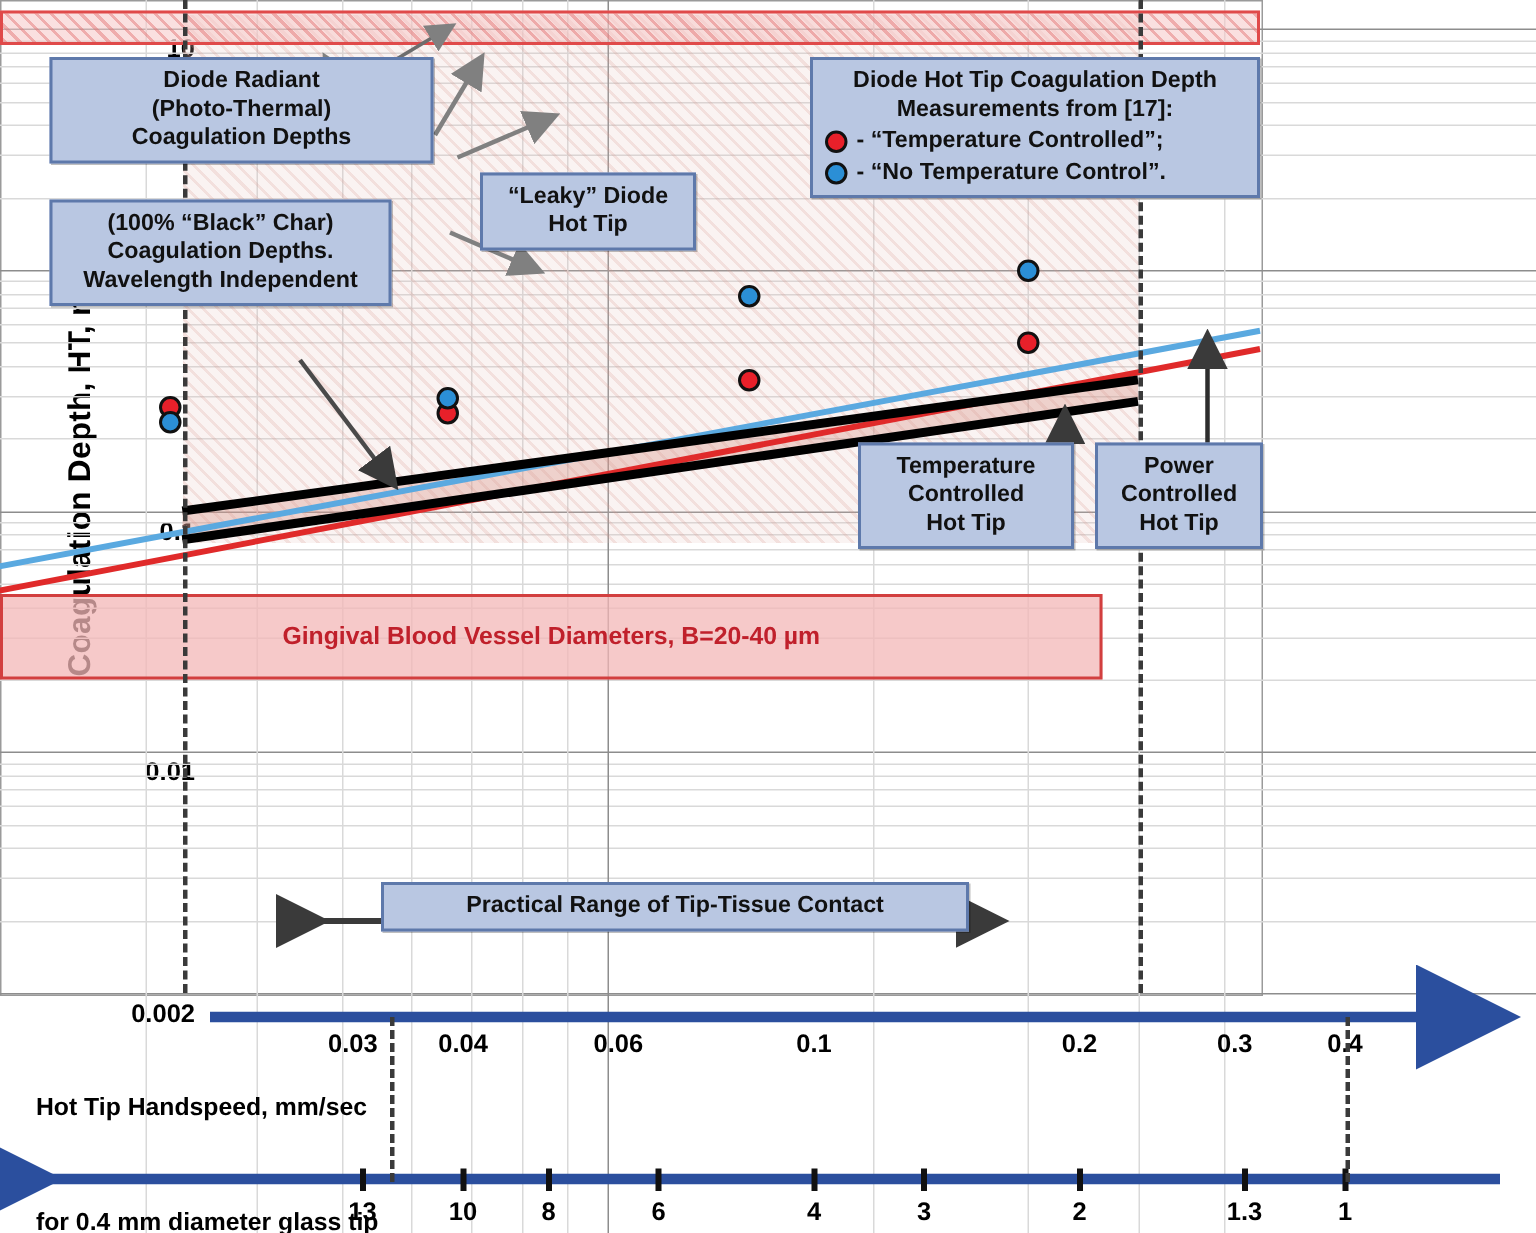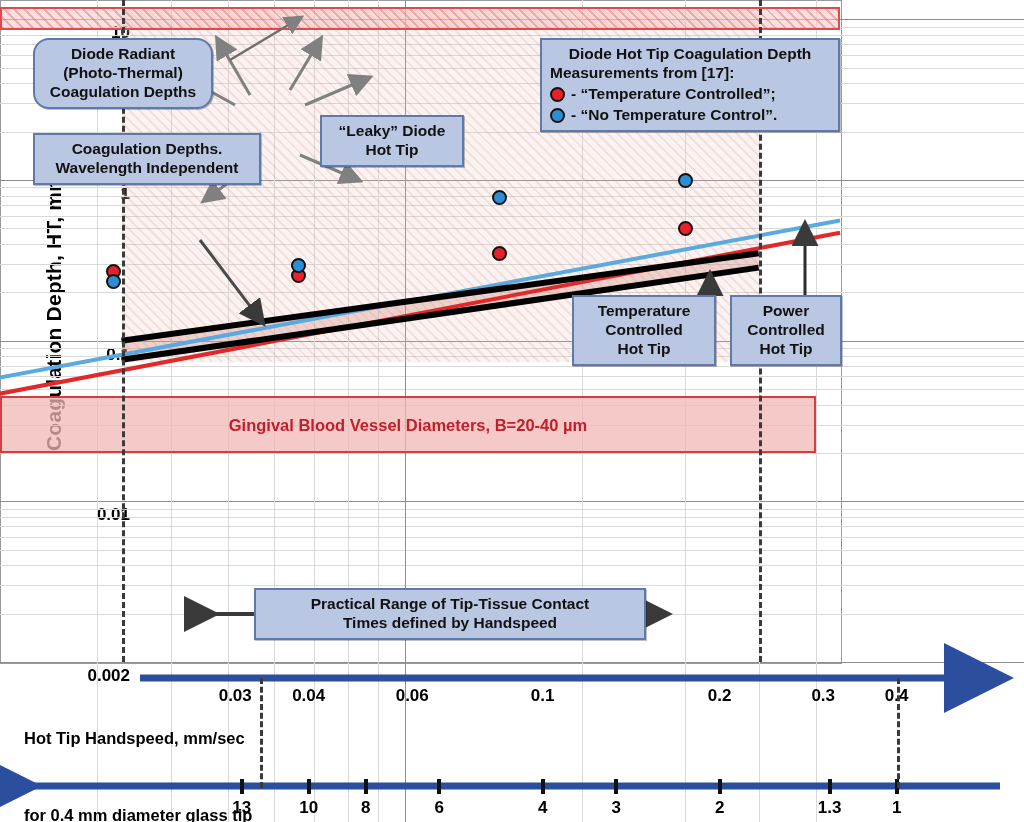--- a/index.html
+++ b/index.html
@@ -165,21 +165,21 @@
         <div class="gridline-v" style="left: 581.679px;"></div>
         <div class="gridline-v" style="left: 685.218px;"></div>
         <div class="gridline-v" style="left: 758.68px;"></div>
         <div class="gridline-v" style="left: 815.662px;"></div>
       </div>
 
     <div id="shaded-region" style="left: 121.572px; top: 9.61953px; width: 637.108px; height: 352.075px;"></div>
 
     <div id="top-red-band" style="left: 0px; top: 6.65003px; width: 840px; height: 23.2443px;"></div>
 
-    <div id="blood-band" style="left: 0px; top: 396.399px; width: 816px; height: 56.5807px;">
+    <div id="blood-band" style="left: 0px; top: 396.399px; width: 735px; height: 56.5807px;">
       <div id="blood-band-label">Gingival Blood Vessel Diameters, B=20-40 µm</div>
     </div>
 
     <svg class="overlay" id="lines-svg">
         <polygon points="121.57174361047969,340.6855369896147 758.6801424245303,253.277071233855 758.6801424245303,267.6114210162805 121.57174361047969,359.83369528683187" fill="rgba(214,146,136,.35)" stroke="none"></polygon>
         <line x1="-6.305467773803076" y1="378.69254059542175" x2="840" y2="220.48371992546618" stroke="#5aa9e0" stroke-width="4"></line>
         <line x1="-6.305467773803076" y1="394.8659300984612" x2="840" y2="232.708155833092" stroke="#e02a2a" stroke-width="4"></line>
         <line x1="121.57174361047969" y1="340.6855369896147" x2="758.6801424245303" y2="253.277071233855" stroke="#000000" stroke-width="6"></line>
         <line x1="121.57174361047969" y1="359.83369528683187" x2="758.6801424245303" y2="267.6114210162805" stroke="#000000" stroke-width="6"></line>
       </svg>
@@ -219,39 +219,40 @@
 
       <line x1="230" y1="60" x2="300" y2="18" stroke="#6d6d6d" stroke-width="2.5" marker-end="url(#ah)"></line>
 
       <line x1="710" y1="330" x2="710" y2="275" stroke="#2d2d2d" stroke-width="3" marker-end="url(#ab)"></line>
       <line x1="805" y1="315" x2="805" y2="225" stroke="#2d2d2d" stroke-width="3" marker-end="url(#ab)"></line>
 
       <line x1="212" y1="614" x2="262" y2="614" stroke="#3a3a3a" stroke-width="4" marker-start="url(#ab)"></line>
       <line x1="640" y1="614" x2="665" y2="614" stroke="#3a3a3a" stroke-width="4" marker-end="url(#ab)"></line>
     </svg>
 
-    <div class="callout" id="callout-radiant" style="left:33px;top:38px;width:180px;border-radius:16px;">
+    <div class="callout" id="callout-radiant" style="left:33px;top:38px;width:256px;">
       <div>Diode  Radiant</div>
       <div>(Photo-Thermal)</div>
       <div>Coagulation Depths</div>
     </div>
 
     <div class="callout" id="callout-char" style="left:33px;top:133px;width:228px;">
+      <div>(100% “Black” Char)</div>
       <div>Coagulation Depths.</div>
       <div>Wavelength Independent</div>
     </div>
 
     <div class="callout" id="callout-leaky" style="left:320px;top:115px;width:144px;">
       <div>“Leaky” Diode</div>
       <div>Hot Tip</div>
     </div>
 
     <div class="callout left" id="callout-legend" style="left:540px;top:38px;width:300px;">
       <div style="text-align:center">Diode Hot Tip Coagulation Depth</div>
-      <div style="">Measurements from [17]:</div>
+      <div style="text-align:center">Measurements from [17]:</div>
       <div class="legend-row">
         <span class="legend-dot" style="background:#e8202a"></span>
         <span>- “Temperature Controlled”;</span>
       </div>
       <div class="legend-row">
         <span class="legend-dot" style="background:#2b8fd6"></span>
         <span>- “No Temperature Control”.</span>
       </div>
     </div>
 
@@ -262,21 +263,20 @@
     </div>
 
     <div class="callout" id="callout-power" style="left:730px;top:295px;width:112px;">
       <div>Power</div>
       <div>Controlled</div>
       <div>Hot Tip</div>
     </div>
 
     <div class="callout" id="callout-practical" style="left:254px;top:588px;width:392px;">
       <div>Practical Range of Tip-Tissue Contact</div>
-      <div>Times defined by Handspeed</div>
     </div>
   </div>
 
   <div id="x-ticks">
       <div class="xtick" style="left: 235.233px; top: 686px;">0.03</div>
       <div class="xtick" style="left: 308.696px; top: 686px;">0.04</div>
       <div class="xtick" style="left: 412.234px; top: 686px;">0.06</div>
       <div class="xtick" style="left: 542.678px; top: 686px;">0.1</div>
       <div class="xtick" style="left: 719.679px; top: 686px;">0.2</div>
       <div class="xtick" style="left: 823.218px; top: 686px;">0.3</div>

